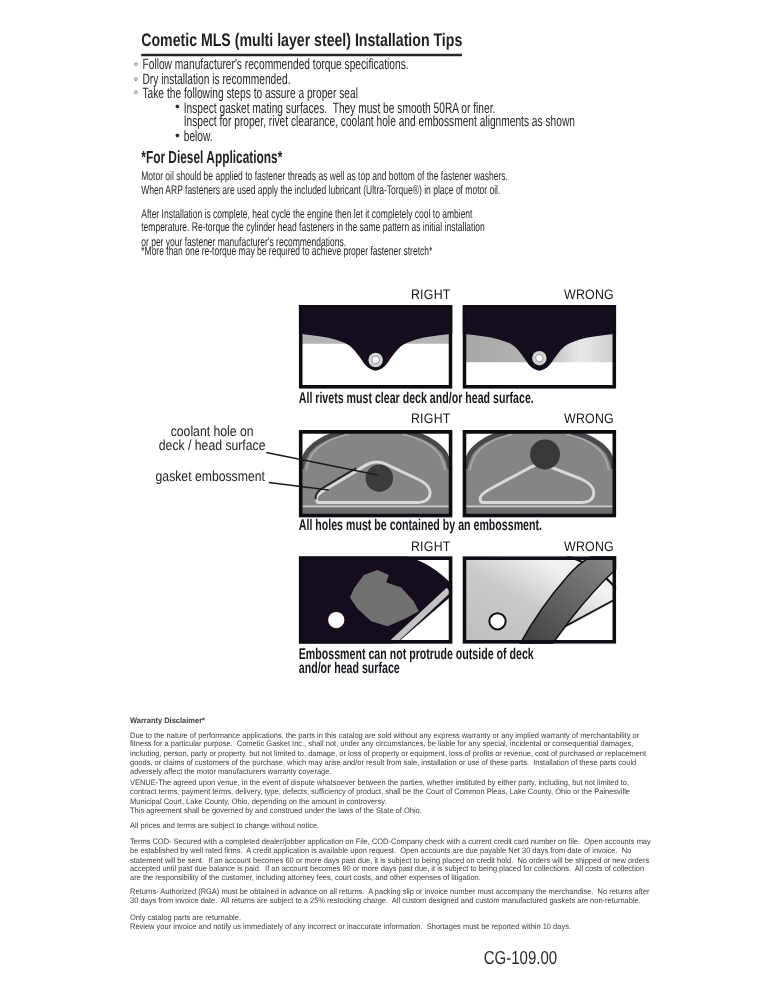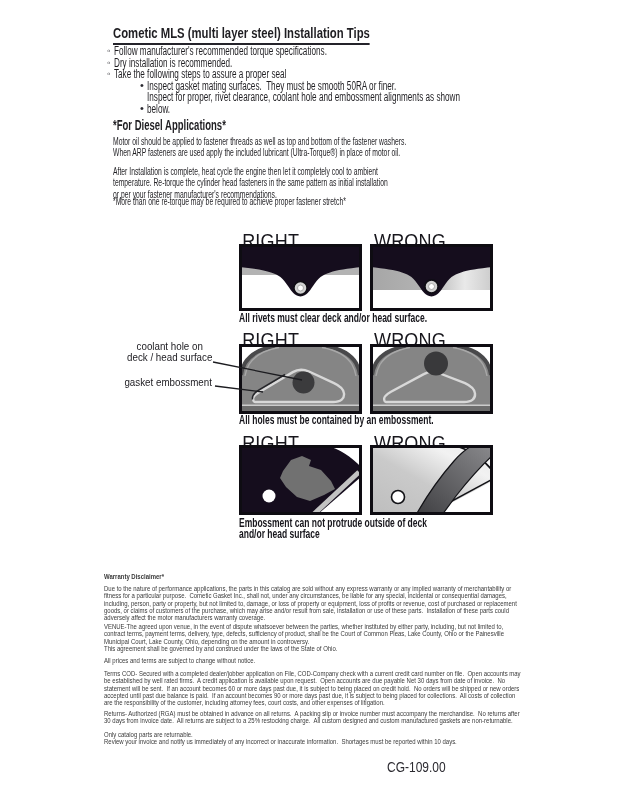--- a/index.html
+++ b/index.html
@@ -17,21 +17,21 @@
   .title{left:113px;top:25px;font-size:14.5px;font-weight:bold;}
   .title .cx78{border-bottom:2px solid #24232a;padding-bottom:1.5px;}
 
   .bullet{font-size:12px;line-height:11.5px;white-space:nowrap;}
   .bullet::before{content:"\25E6";font-size:10px;margin-right:3px;position:relative;top:-1px;color:#2a2930;}
   .subbullet::before{content:"\2022";font-size:11px;}
 
   .h2{font-size:14px;font-weight:bold;text-align:right;}
   .para{font-size:10px;line-height:11.4px;}
 
-  .rw-header{width:123px;text-align:left;font-size:20px;color:#17161c;letter-spacing:0.2px;}
+  .rw-header{width:123px;text-align:right;font-size:11px;color:#17161c;letter-spacing:0.2px;}
   .caption{font-size:12.5px;font-weight:bold;line-height:11px;color:#17161c;}
   .figbox{width:123px;display:block;}
   .annot{font-size:11.5px;line-height:11px;text-align:center;color:#222126;}
 
   .fine{font-size:6.3px;line-height:7.3px;color:#3a3a3a;width:460px;}
   .fine-title{font-weight:bold;}
   .footer-code{font-size:15px;color:#2b2a30;}
 </style>
 </head>
 <body>

